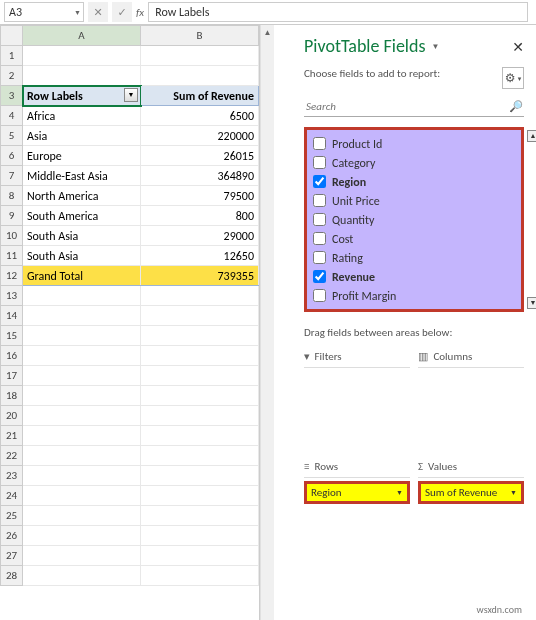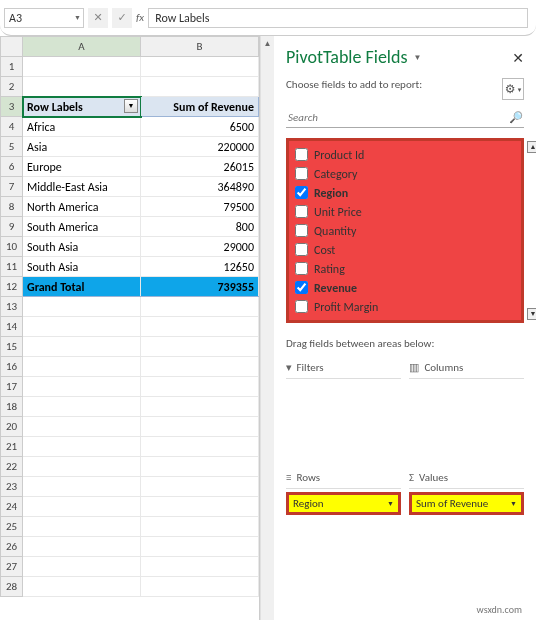--- a/index.html
+++ b/index.html
@@ -1,48 +1,48 @@
 <!DOCTYPE html>
 <html><head>
 <meta charset="utf-8">
 <style>
 * { box-sizing: border-box; font-family: "Segoe UI", Calibri, sans-serif; }
 body { margin: 0; background: #fff; font-size: 12px; color: #333; width: 536px; height: 620px; overflow: hidden; position: relative; }
-.top-bar { display: flex; align-items: center; height: 36px; border-bottom: 1px solid #ccc; padding: 0 4px; gap: 4px; border-radius: 11px; }
+.top-bar { display: flex; align-items: center; height: 25px; border-bottom: 1px solid #ccc; padding: 0 4px; gap: 4px; }
 .namebox { width: 80px; height: 20px; border: 1px solid #ccc; background: #fff; display: flex; align-items: center; padding: 0 4px; position: relative; }
 .namebox .dd { position: absolute; right: 2px; font-size: 7px; color: #666; }
 .tb-btn { width: 20px; height: 20px; border: none; background: #f0f0f0; display: flex; align-items: center; justify-content: center; font-size: 11px; color: #888; }
 .fx { font-style: italic; color: #666; font-size: 11px; }
 .formula { flex: 1; height: 20px; border: 1px solid #ccc; background: #fff; padding: 0 6px; display: flex; align-items: center; margin-right: 4px; }
 .main { display: flex; height: 595px; }
 .sheet { position: relative; flex: 0 0 258px; border-right: 1px solid #ccc; }
 .vsb { width: 14px; background: #f0f0f0; border-left: 1px solid #e0e0e0; display: flex; flex-direction: column; }
 .vsb .up, .vsb .down { height: 14px; text-align: center; font-size: 8px; color: #666; line-height: 14px; }
 table { border-collapse: collapse; width: 100%; table-layout: fixed; }
 th.corner { width: 22px; height: 20px; background: #f0f0f0; border: 1px solid #ccc; }
 th.colh { height: 20px; background: #f0f0f0; border: 1px solid #ccc; font-weight: normal; color: #444; font-size: 11px; }
 th.rowh { width: 22px; height: 20px; background: #f0f0f0; border: 1px solid #ccc; font-weight: normal; color: #444; text-align: center; font-size: 11px; }
 th.colh.sel, th.rowh.sel { background: #d5e4d1; }
 td { border: 1px solid #e8e8e8; height: 20px; padding: 0 4px; font-size: 12px; color: #000; }
 td.active { outline: 2px solid #107c41; outline-offset: -1px; }
 .pv-hdr { background: #dbe5f1; font-weight: bold; border: 1px solid #9cb4d6 !important; position: relative; }
 .pv-hdr .dd-btn { position: absolute; right: 2px; top: 2px; width: 14px; height: 14px; border: 1px solid #888; background: linear-gradient(#fff,#ddd); font-size: 7px; text-align: center; line-height: 12px; }
 .num { text-align: right; }
-.gt { font-weight: bold; background: #0ea5e9; border-top: 1px solid #9cb4d6 !important; border-bottom: 1px solid #9cb4d6 !important; }
-.pane { flex: 1; padding: 10px 12px; background: #fff; position: relative; }
+.gt { font-weight: normal; background: #fde047; border-top: 1px solid #9cb4d6 !important; border-bottom: 1px solid #9cb4d6 !important; }
+.pane { flex: 1; padding: 10px 12px; background: #fff; position: relative; margin-left: 18px; }
 .pane-title { font-size: 18px; color: #107c41; font-weight: 400; margin-bottom: 4px; display: flex; align-items: center; }
 .pane-title .dd { font-size: 8px; color: #666; margin-left: 6px; }
 .pane-close { position: absolute; right: 12px; top: 14px; font-size: 14px; color: #333; }
 .pane-sub { font-size: 11px; color: #555; margin: 10px 0 8px; display: flex; justify-content: space-between; }
 .gear { width: 22px; height: 22px; border: 1px solid #bbb; display: flex; align-items: center; justify-content: center; font-size: 12px; }
 .gear .chev { font-size: 7px; margin-left: 2px; }
 .search { display: flex; align-items: center; border-bottom: 1px solid #aaa; padding: 2px 0; margin-bottom: 10px; }
 .search input { border: none; flex: 1; font-style: italic; font-size: 11px; color: #888; outline: none; }
 .fields-wrap { position: relative; }
-.fields { border: 3px solid #c0392b; background: #ef4444; padding: 4px 4px 4px 6px; }
+.fields { border: 3px solid #c0392b; background: #c4b5fd; padding: 4px 4px 4px 6px; }
 .field-row { display: flex; align-items: center; height: 19px; font-size: 12px; }
 .field-row input { margin: 0 6px 0 0; }
 .field-row.bold span { font-weight: bold; }
 .sb { position: absolute; right: -15px; top: 3px; bottom: 3px; width: 12px; display: flex; flex-direction: column; justify-content: space-between; }
 .sb .btn { width: 12px; height: 12px; border: 1px solid #888; background: #f0f0f0; font-size: 7px; text-align: center; line-height: 10px; }
 .between { font-size: 11px; color: #555; margin: 14px 0 8px; }
 .areas { display: grid; grid-template-columns: 1fr 1fr; gap: 10px 8px; }
 .area { }
 .area-title { font-size: 11px; color: #555; display: flex; align-items: center; gap: 5px; height: 18px; }
 .area-box { border-top: 1px solid #ddd; min-height: 80px; margin-top: 2px; }

